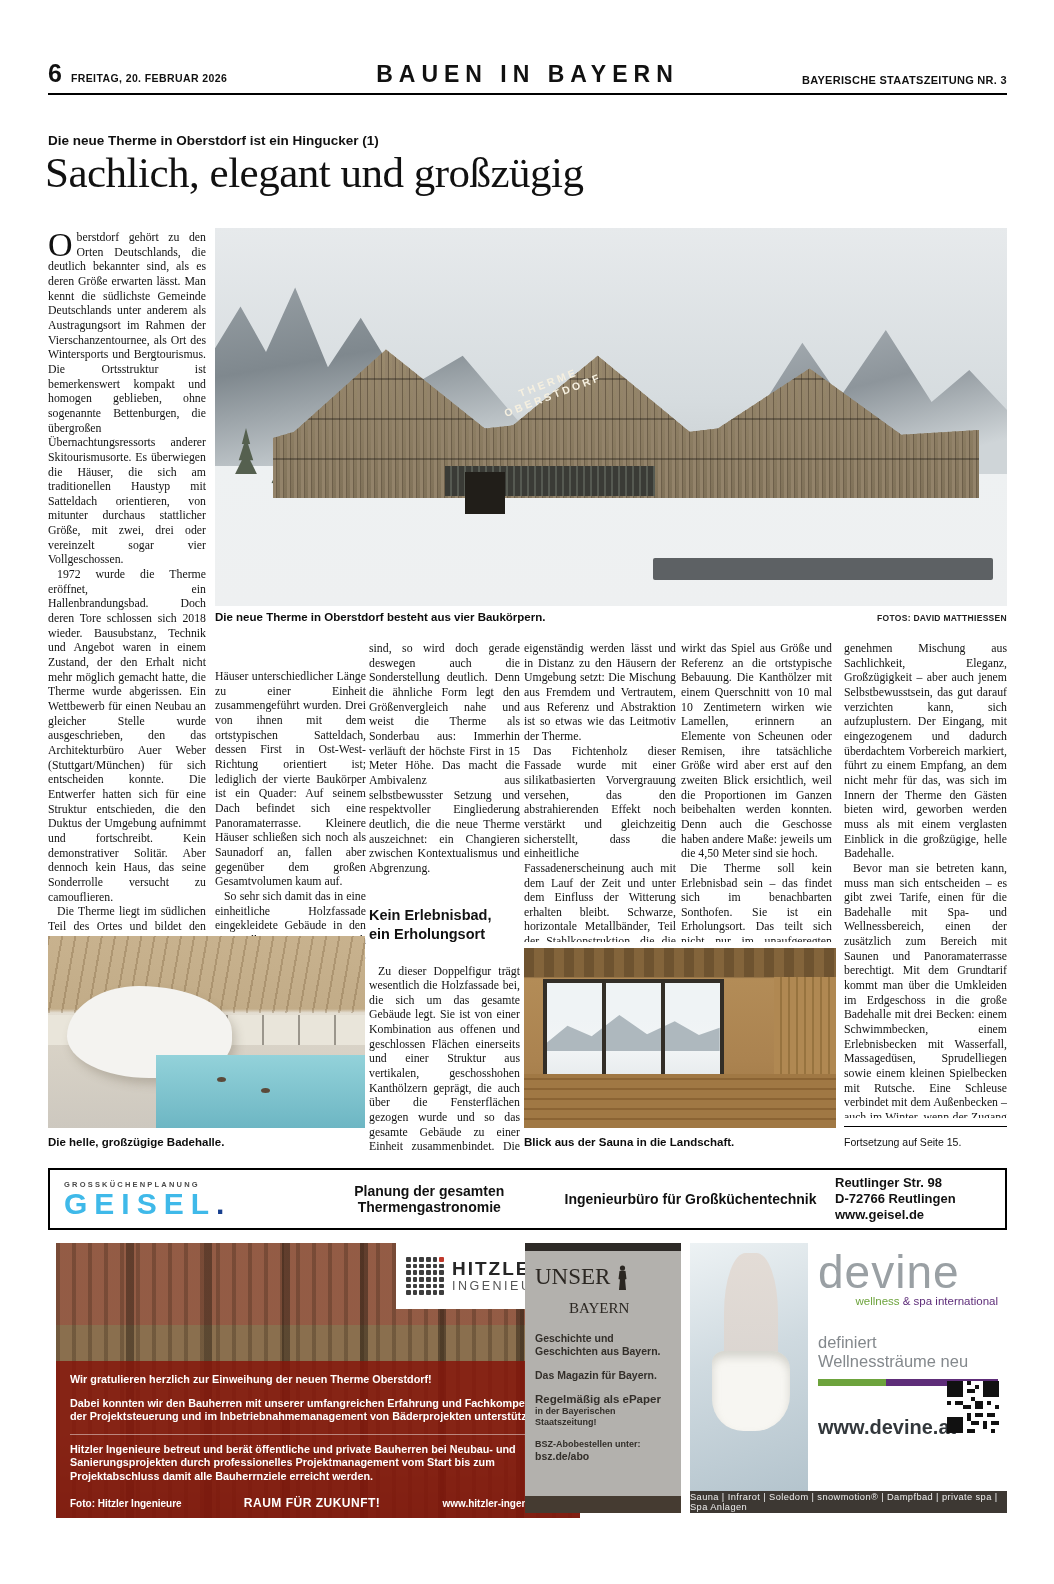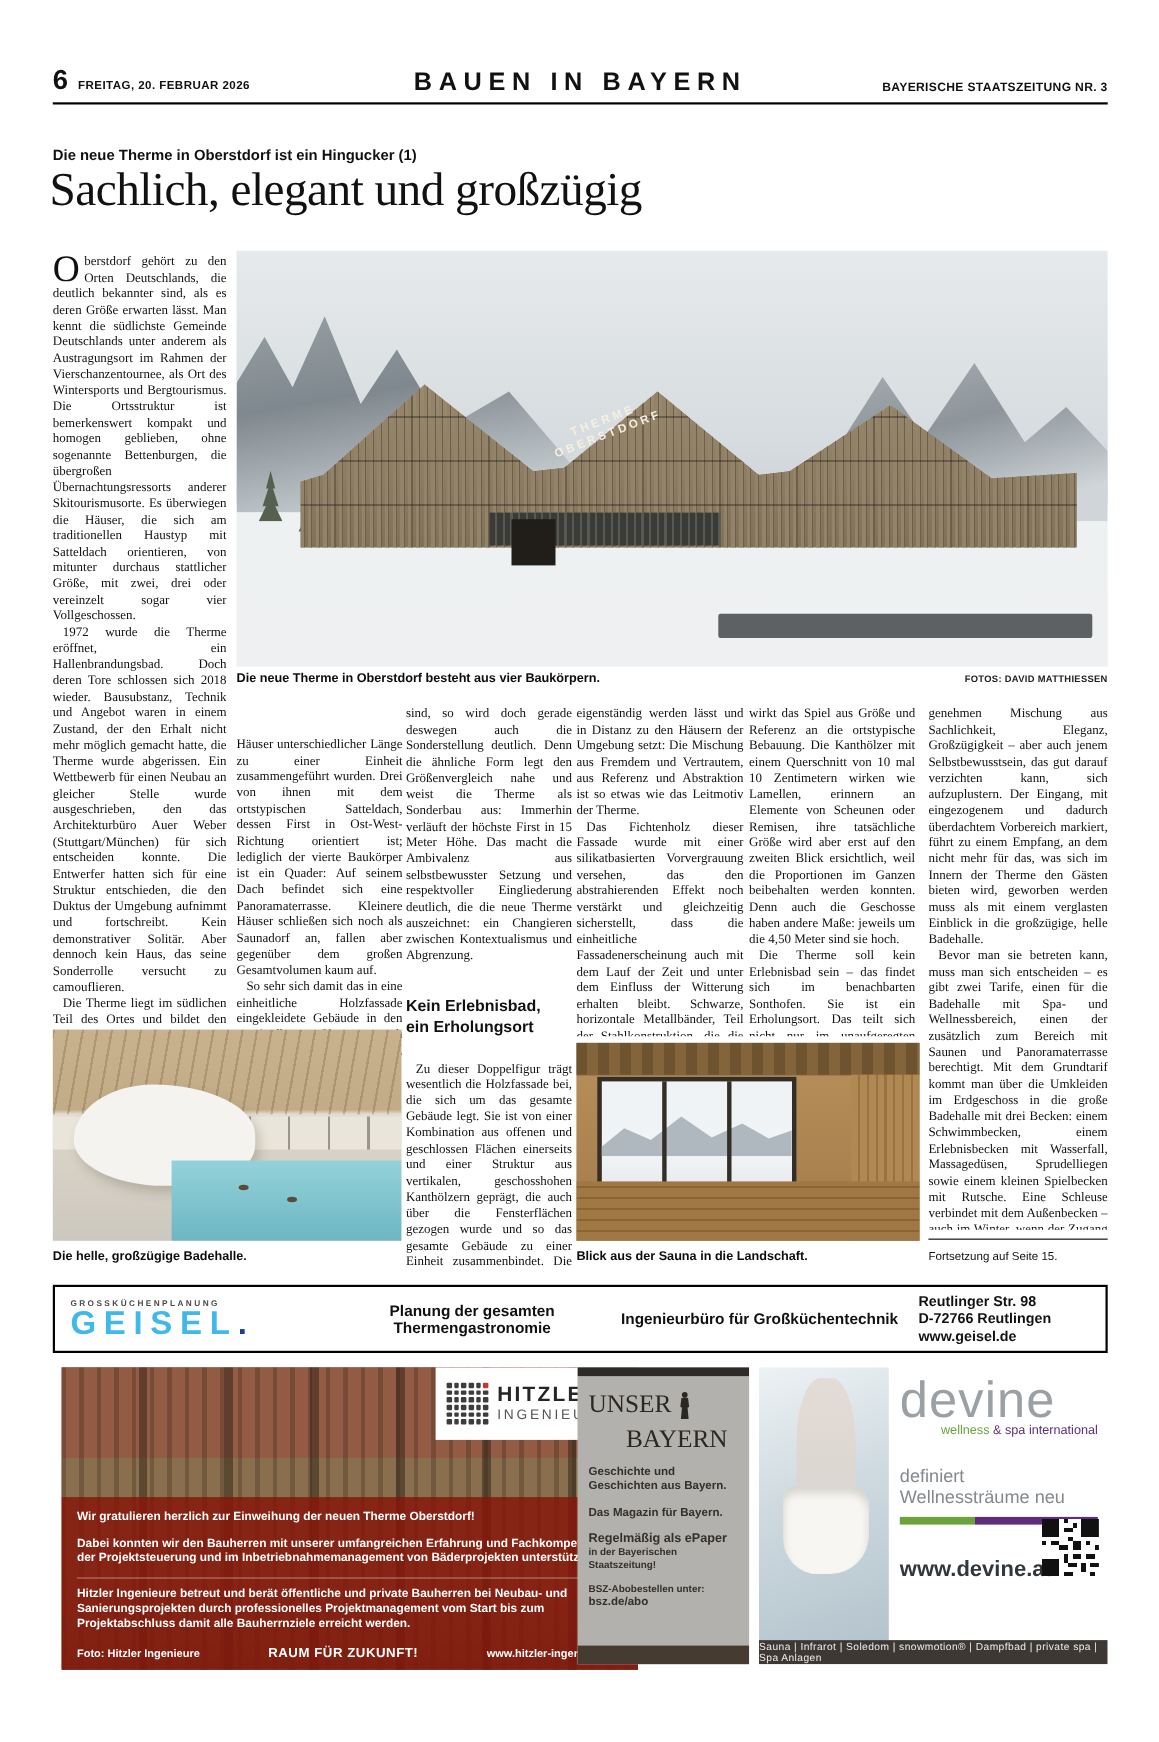--- a/index.html
+++ b/index.html
@@ -122,21 +122,21 @@
   .hit-red p{margin:0 0 10px;}
   .hit-sep{border-top:1px solid rgba(255,255,255,.45);margin:0 0 8px;}
   .hit-foot{margin-top:auto;display:flex;justify-content:space-between;align-items:baseline;font-size:10px;}
   .hit-foot .mid{font-size:12px;letter-spacing:.5px;}
   
   .ubay{position:absolute;left:525px;top:1243px;width:156px;height:270px;background:#b3b1ad;overflow:hidden;}
   .ubay-top{height:8px;background:#2e2a27;}
   .ubay-bot{position:absolute;bottom:0;left:0;right:0;height:17px;background:#453b31;}
   .ubay-logo{font-family:"Liberation Serif",serif;color:#2b2722;padding:14px 10px 0;line-height:24px;}
   .ubay-l1{font-size:23px;display:flex;align-items:flex-start;gap:6px;}
-  .ubay-l2{font-size:23px;padding-left:34px;}
+  .ubay-l2{font-size:15px;padding-left:34px;}
   .ubay-txt{padding:12px 10px 0;color:#332f2a;font-weight:bold;}
   .ubay-txt .g{margin-bottom:11px;}
   .ubay-s1{font-size:10.5px;line-height:13px;}
   .ubay-s2{font-size:11.5px;line-height:13px;}
   .ubay-s3{font-size:9px;line-height:11px;}
   
   .devine{position:absolute;left:690px;top:1243px;width:317px;height:270px;background:#fff;overflow:hidden;}
   .dev-photo{position:absolute;left:0;top:0;width:118px;height:248px;
       background:linear-gradient(160deg,#edf2f4 0%,#cfdae0 45%,#b4c4cd 100%);}
   .dev-body{position:absolute;left:34px;top:10px;width:54px;height:150px;border-radius:40% 40% 35% 35%;

